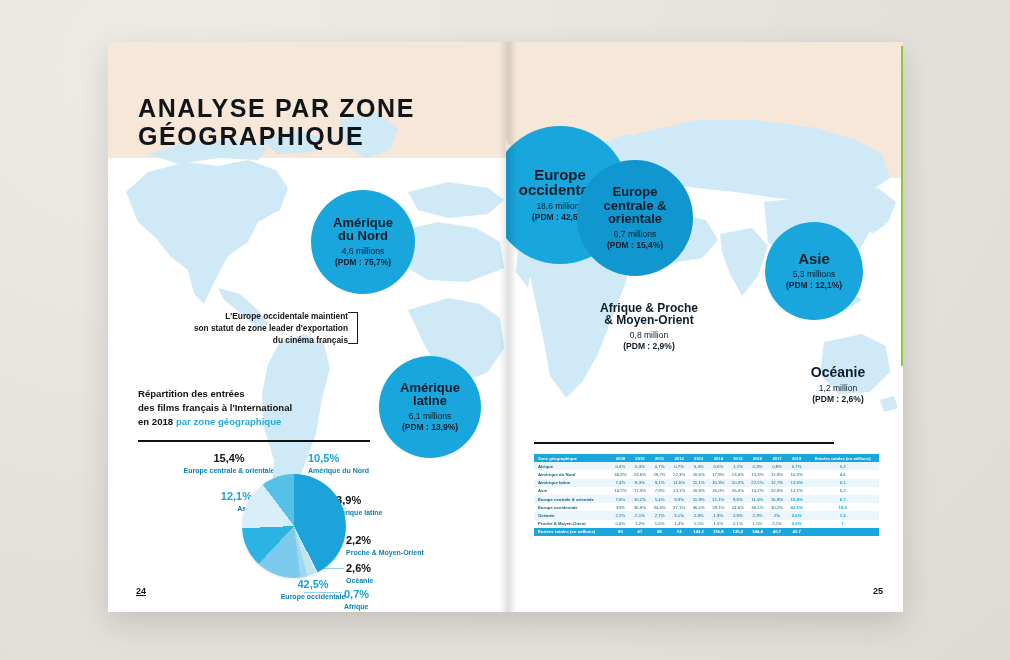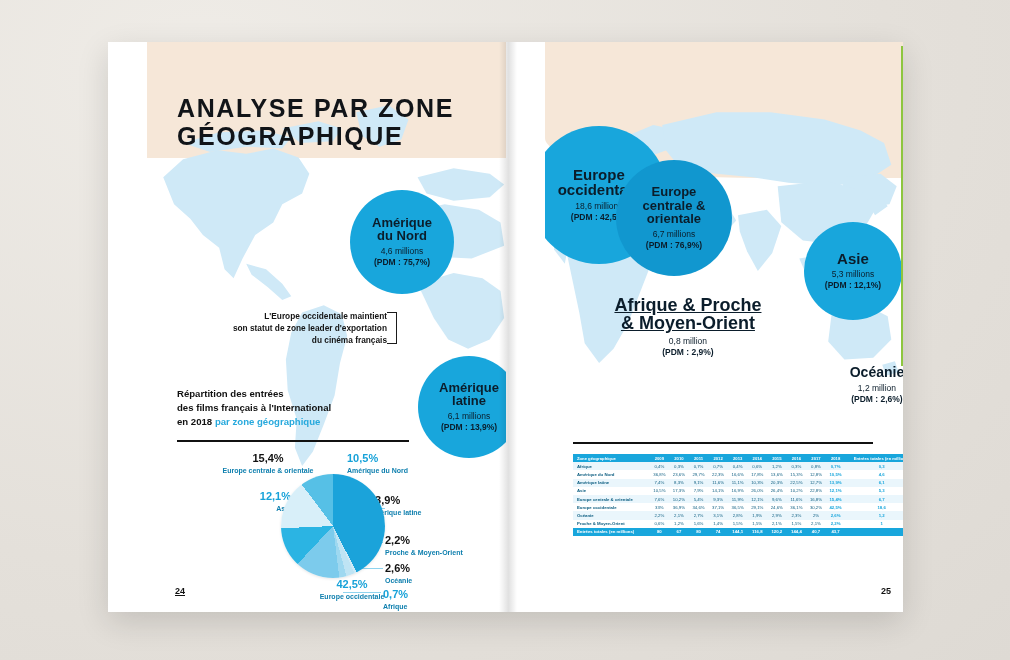--- a/index.html
+++ b/index.html
@@ -14,21 +14,21 @@
     position:absolute;inset:0;
     background:
       radial-gradient(ellipse at 20% 10%, #efece7 0%, #e4e0da 60%, #dedad4 100%);
   }
   .spread{
     position:absolute;left:108px;top:42px;width:795px;height:570px;
     display:flex;
     box-shadow:0 10px 30px rgba(0,0,0,.14);
     background:#fff;
   }
-  .page{position:relative;overflow:hidden;background:#fff;margin-left:39px;}
+  .page{position:relative;overflow:hidden;background:#fff;}
   .page.left{width:398px;height:570px;}
   .page.right{width:397px;height:570px;}
   
   .gutter{
     position:absolute;left:391px;top:0;width:18px;height:570px;
     background:linear-gradient(to right, rgba(0,0,0,0.00) 0%, rgba(0,0,0,0.10) 45%, rgba(0,0,0,0.12) 52%, rgba(0,0,0,0.00) 100%);
     pointer-events:none;z-index:40;
   }
   
   .beige{
@@ -286,33 +286,33 @@
       <div class="bpdm">(PDM : 42,5%)</div>
     </div>
 
     <div class="bubble" style="left:71px;top:118px;width:116px;height:116px;background:#1197cf;">
       <div class="bname" style="font-size:13px;">
         <span>Europe</span><br>
         <span>centrale &amp;</span><br>
         <span>orientale</span>
       </div>
       <div class="bval">6,7 millions</div>
-      <div class="bpdm">(PDM : 76,9%)</div>
+      <div class="bpdm">(PDM : 15,4%)</div>
     </div>
 
     <div class="bubble" style="left:259px;top:180px;width:98px;height:98px;background:#18a6dc;">
       <div class="bname" style="font-size:15px;">
         <span>Asie</span>
       </div>
       <div class="bval">5,3 millions</div>
       <div class="bpdm">(PDM : 12,1%)</div>
     </div>
 
     <div class="bubble" style="left:48px;top:240px;width:190px;height:90px;background:none;">
-      <div class="bname" style="font-size:18px;text-decoration:underline;">
+      <div class="bname" style="font-size:12px;">
         <span>Afrique &amp; Proche</span><br>
         <span>&amp; Moyen-Orient</span>
       </div>
       <div class="bval">0,8 million</div>
       <div class="bpdm">(PDM : 2,9%)</div>
     </div>
 
     <div class="bubble" style="left:272px;top:308px;width:120px;height:70px;background:none;">
       <div class="bname" style="font-size:14px;">
         <span>Océanie</span>
@@ -465,21 +465,21 @@
           <td>116,8</td>
           <td>120,2</td>
           <td>144,4</td>
           <td>40,7</td>
           <td>43,7</td>
           <td></td>
         </tr>
       </tfoot>
     </table>
 
-    <div class="folio" style="right:12px;">25</div>
+    <div class="folio" style="right:20px;">25</div>
 
     <div class="greentab">
       
     </div>
   </div>
 
   <div class="gutter"></div>
 </div>
 
 </body></html>

